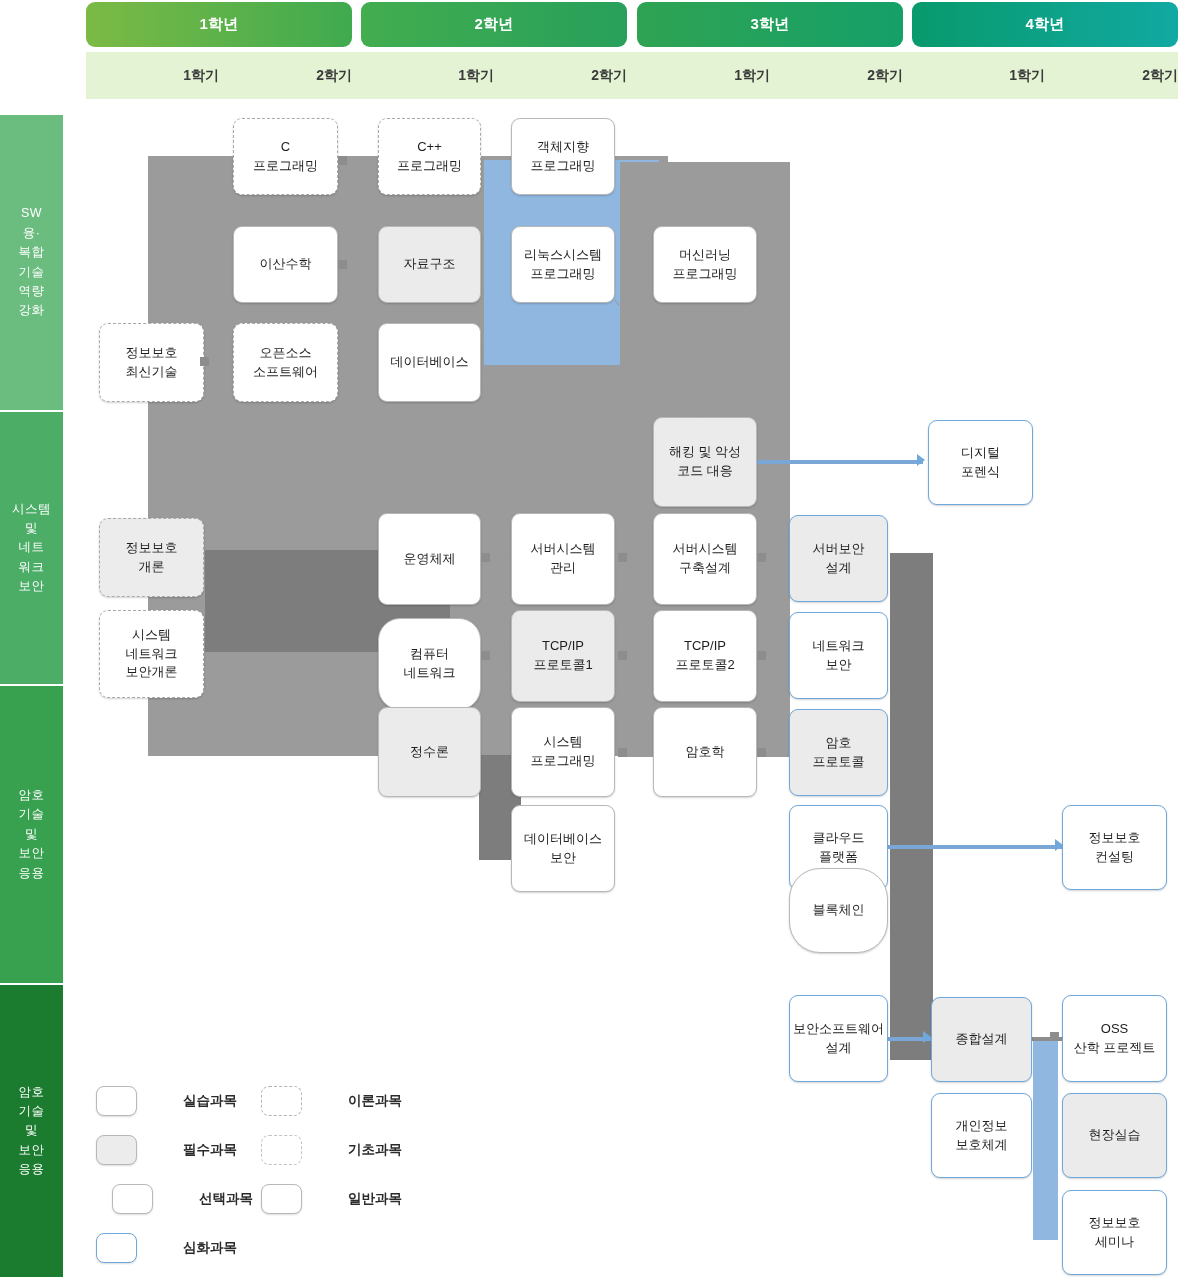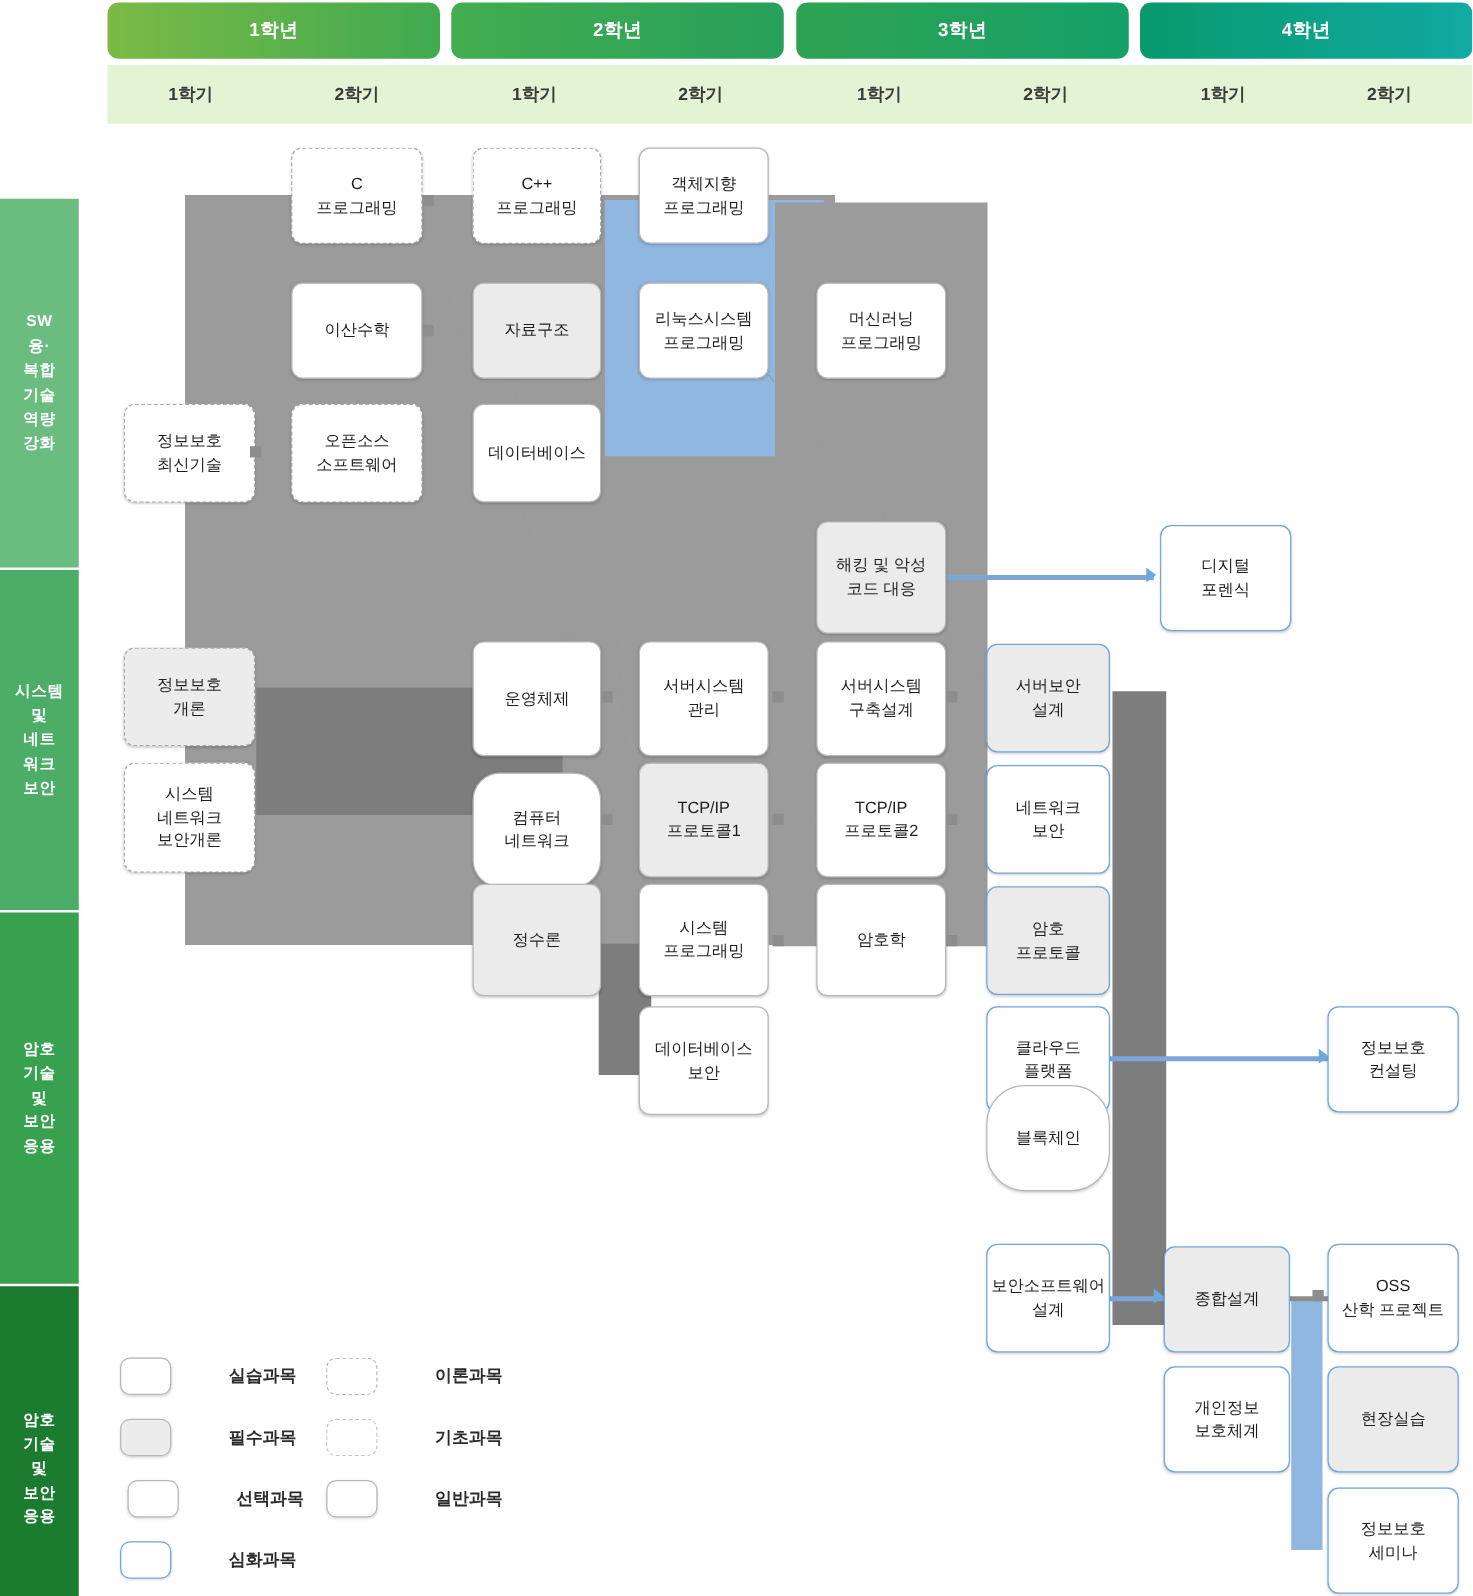--- a/index.html
+++ b/index.html
@@ -37,35 +37,34 @@
   
   #sem-strip {
     position: absolute;
     left: 86px; top: 52px;
     width: 1092px; height: 47px;
     background: #e3f3d3;
   }
   .sem-cell {
     position: absolute;
     top: 0; height: 47px;
-    display: flex; align-items: center; justify-content: center;
+    display: flex; align-items: center; justify-content: flex-end;
     font-size: 14px; font-weight: bold; color: #3b3b3b;
   }
 
   
   .side-band {
     position: absolute;
     left: 0; width: 63px;
     color: #fff;
     display: flex; align-items: center; justify-content: center;
     text-align: center;
-    font-size: 12.5px; font-weight: bold;
+    font-size: 12.5px; font-weight: normal;
     line-height: 1.55;
     letter-spacing: .5px;
-    margin-top: 44px;
   }
   .sb1 { background: #6bbd7f; }
   .sb2 { background: #4cad67; }
   .sb3 { background: #38a14f; }
   .sb4 { background: #1b7b2e; }
 
   
   .band { position: absolute; }
   .band-gray  { background: #9b9b9b; }
   .band-gray2 { background: #7d7d7d; }
@@ -328,21 +327,21 @@
 
   <div id="legend">
       <div class="leg-row" style="left: 0px; top: 0px;">
         <div class="leg-swatch "></div>
         <div class="leg-label">실습과목</div>
       </div>
       <div class="leg-row" style="left: 0px; top: 49px;">
         <div class="leg-swatch req"></div>
         <div class="leg-label">필수과목</div>
       </div>
-      <div class="leg-row" style="left: 6px; top: 98px; justify-content: center;">
+      <div class="leg-row" style="left: 16px; top: 98px; justify-content: center;">
         <div class="leg-swatch "></div>
         <div class="leg-label">선택과목</div>
       </div>
       <div class="leg-row" style="left: 0px; top: 147px;">
         <div class="leg-swatch dp"></div>
         <div class="leg-label">심화과목</div>
       </div>
       <div class="leg-row" style="left: 165px; top: 0px;">
         <div class="leg-swatch th"></div>
         <div class="leg-label">이론과목</div>

